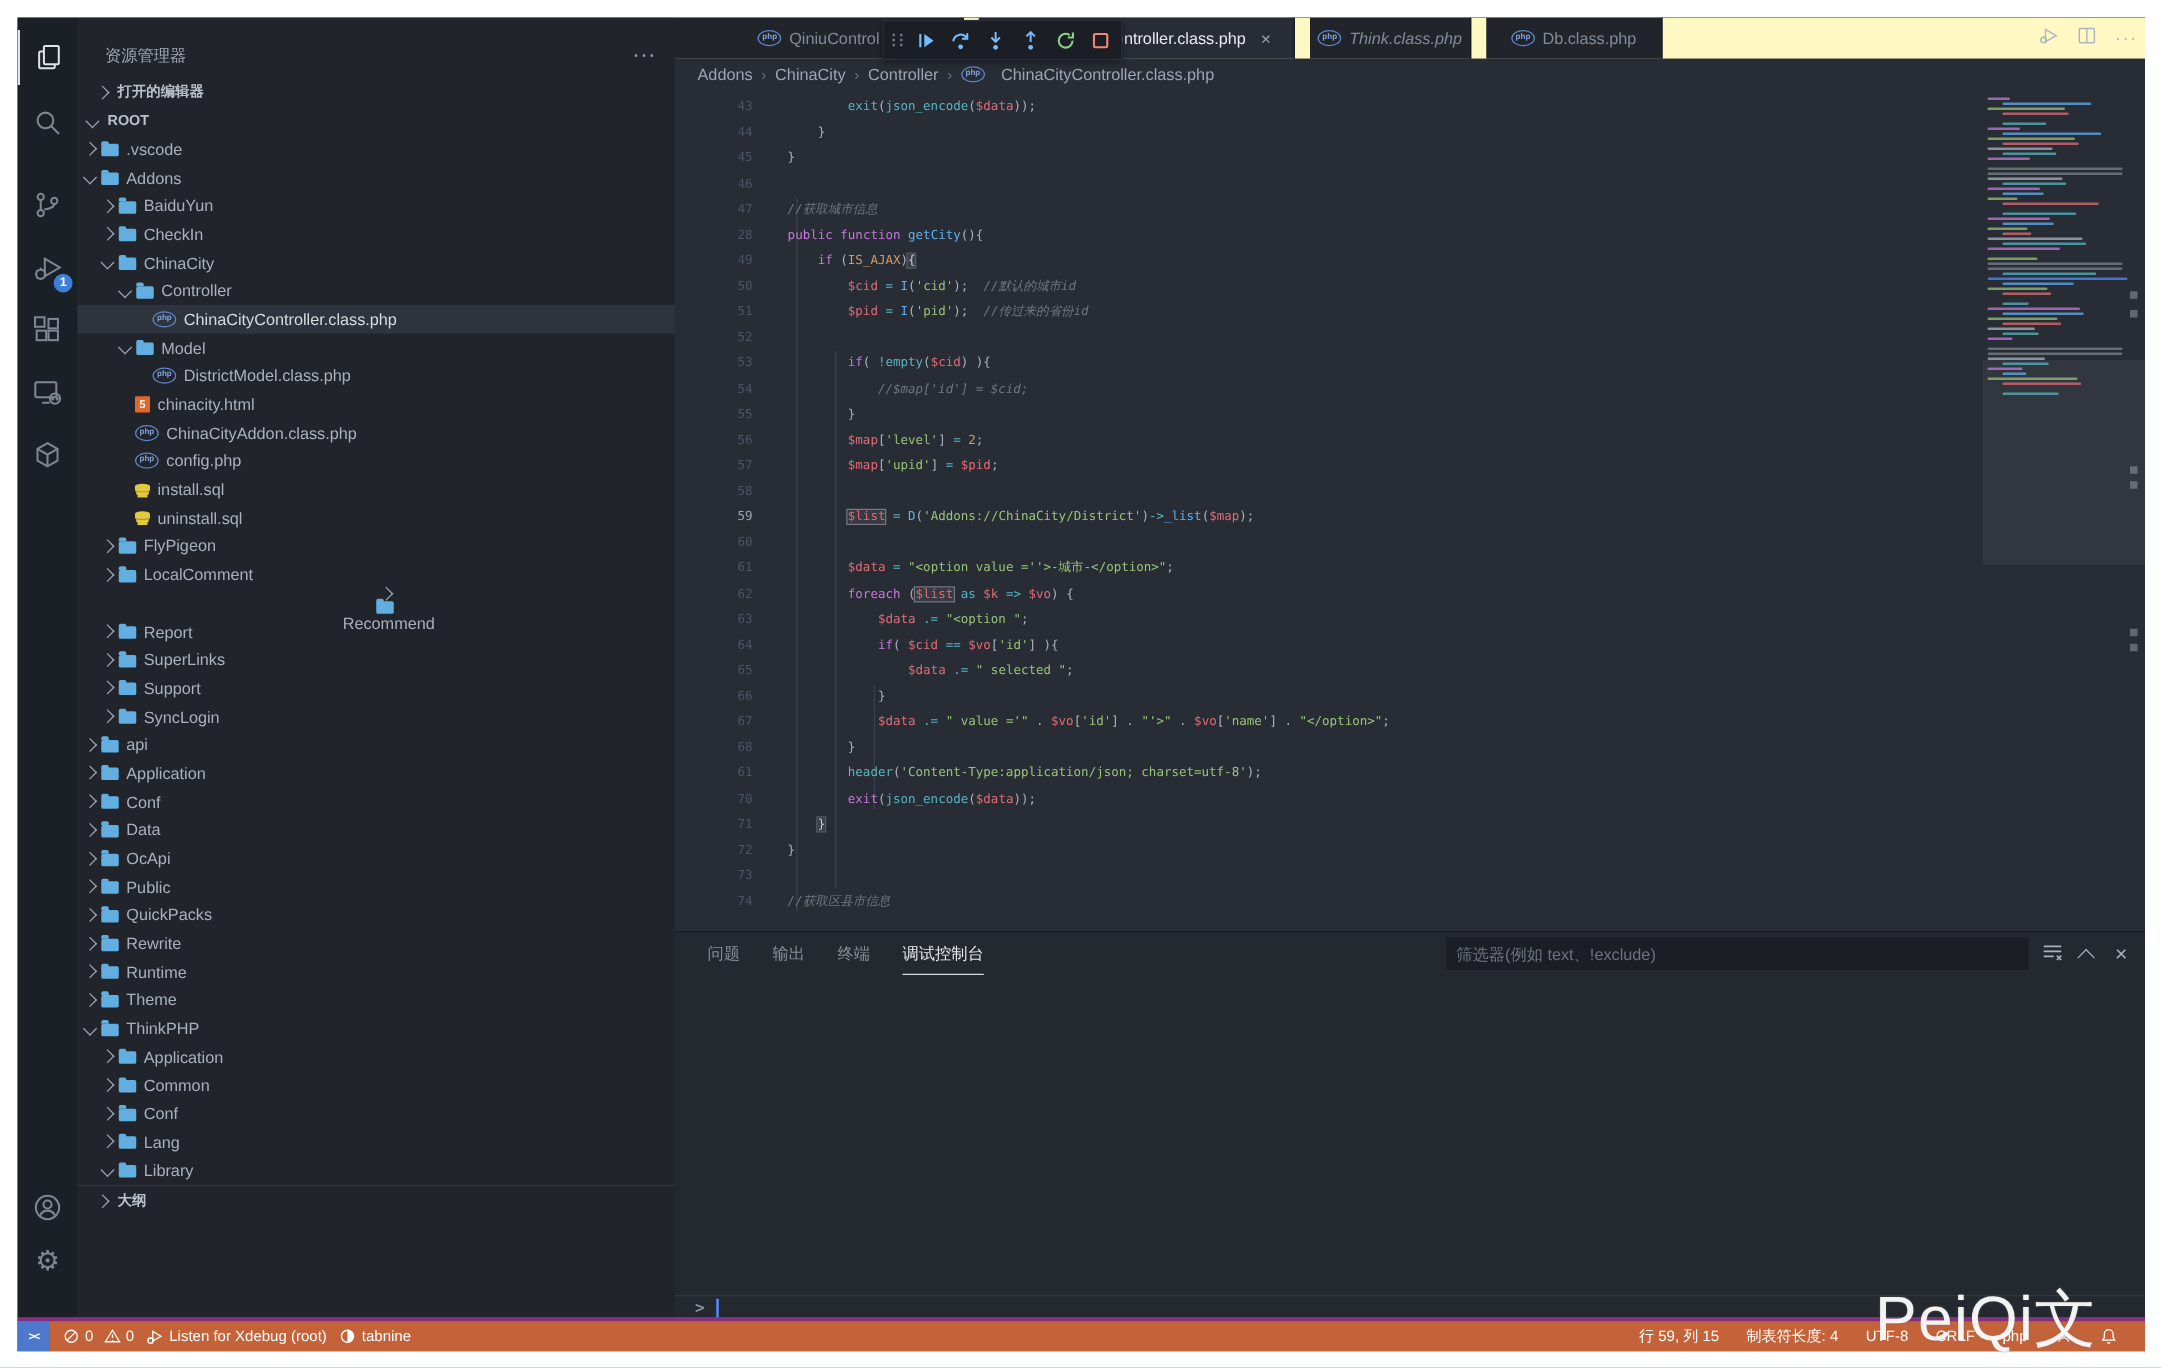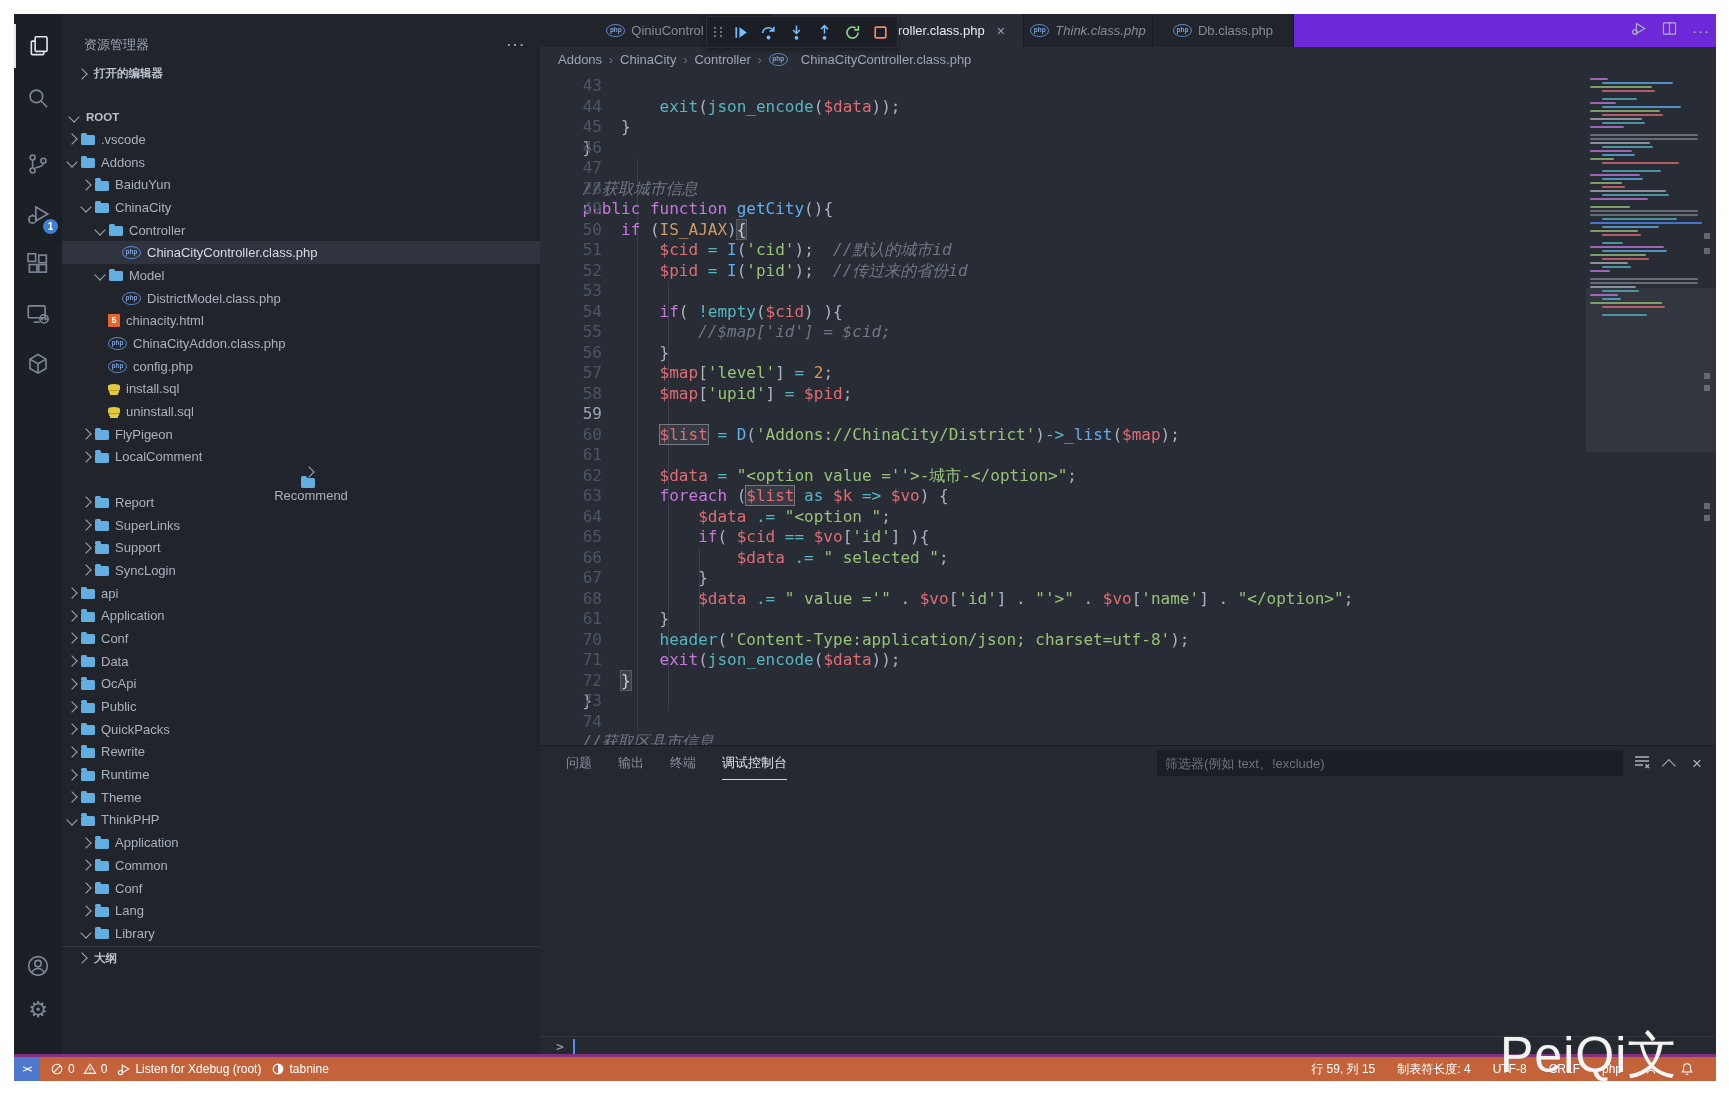--- a/index.html
+++ b/index.html
@@ -32,21 +32,21 @@
   .ico{display:inline-block;margin-right:6px;flex:0 0 auto;position:relative;}
   .ico-folder{width:14px;height:10px;background:var(--folder);border-radius:1.5px;margin-top:2px;}
   .ico-folder::before{content:"";position:absolute;left:0;top:-2.5px;width:6px;height:3px;background:var(--folder);border-radius:1.5px 1.5px 0 0;}
   .ico-php{width:17px;height:11px;border:1.4px solid #5f87c9;border-radius:50%;color:#7fa3d8;font-size:6.5px;line-height:10px;text-align:center;font-weight:bold;}
   .ico-html{width:12px;height:13px;background:#e2662e;color:#fff;font-size:9px;font-weight:bold;text-align:center;line-height:13px;border-radius:1px;}
   .ico-sql{width:12px;height:12px;background:#e3c93e;border-radius:50% 50% 45% 45%/28% 28% 22% 22%;box-shadow:0 -1px 0 0 #b89d20 inset,0 3px 0 -1px #e3c93e,0 6px 0 -2px #e3c93e;height:7px;margin-top:-3px;}
   .outline-row{border-top:1px solid #33373e;margin-top:1px;}
 
   
   .editorcol{position:absolute;left:526px;top:0;width:1176px;height:1040px;background:#282c34;}
-  .tabbar{position:absolute;left:0;top:0;width:100%;height:33px;background:#6d28d9;display:flex;}
+  .tabbar{position:absolute;left:0;top:0;width:100%;height:33px;background:#fef9c3;display:flex;gap:12px;}
   .tab{height:33px;display:flex;align-items:center;justify-content:center;gap:6px;background:#21252b;border-right:1px solid #181b20;
        color:#848b98;font-size:13px;cursor:pointer;flex:0 0 auto;overflow:hidden;}
   .tab.active{background:#282c34;color:#e8eaee;}
   .tab.preview .tab-label{font-style:italic;}
   .tab-close{margin-left:6px;color:#9da5b4;font-size:14px;line-height:14px;cursor:pointer;}
   .editor-actions{position:absolute;right:6px;top:0;height:33px;display:flex;align-items:center;gap:14px;color:#aeb4bf;}
   .editor-actions svg{width:17px;height:17px;}
   .ea-more{font-size:15px;letter-spacing:1px;cursor:pointer;}
 
   .debug-toolbar{position:absolute;left:166px;top:2px;width:182px;height:30px;background:#1b1e24;border:1px solid #2a2f38;
@@ -57,21 +57,21 @@
   .dt-btn svg{width:17px;height:17px;}
 
   .breadcrumbs{position:absolute;left:0;top:33px;width:100%;height:25px;display:flex;align-items:center;gap:7px;
                padding-left:18px;color:#9da5b4;font-size:13px;background:#282c34;box-sizing:border-box;}
   .bc-sep{color:#6b7280;font-size:12px;}
   .bc-item{cursor:pointer;}
 
   
   .code{position:absolute;left:0;top:58px;width:100%;height:673px;overflow:hidden;background:#282c34;}
   .codelines{position:absolute;left:0;top:4px;width:100%;}
-  .cl{height:20.5px;display:flex;font-family:"DejaVu Sans Mono",monospace;font-size:16px;line-height:20.5px;white-space:pre;flex-direction:column;}
+  .cl{height:20.5px;display:flex;font-family:"DejaVu Sans Mono",monospace;font-size:10px;line-height:20.5px;white-space:pre;}
   .gut{width:62px;flex:0 0 auto;text-align:right;color:#4d5565;user-select:none;}
   .ctext{padding-left:4px;}
   .cl.current .gut{color:#9ba3b2;}
   .tok-p{color:var(--cPlain);} .tok-k{color:var(--cKw);} .tok-f{color:var(--cFn);}
   .tok-b{color:var(--cBuiltin);} .tok-v{color:var(--cVar);} .tok-s{color:var(--cStr);}
   .tok-n{color:var(--cNum);} .tok-c{color:var(--cNum);} .tok-o{color:var(--cOp);}
   .tok-m{color:var(--cCmt);font-style:italic;}
   .tok-vb{color:var(--cVar);background:rgba(255,255,255,.07);outline:1px solid rgba(190,196,206,.5);}
   .tok-bx{color:#c6ccd6;background:#3b4049;outline:1px solid rgba(255,255,255,.22);}
   .iguide{position:absolute;width:1px;background:#3a3f4a;}
@@ -184,39 +184,44 @@
 
     <div class="sidebar">
       <div class="sb-title">
         <span>资源管理器</span>
         <span class="sb-dots">···</span>
       </div>
       <div class="sb-section" style="padding-left:16px;gap:8px;">
         <span class="chev right"></span>
         <span>打开的编辑器</span>
       </div>
-      <div class="sb-section" style="padding-left:8px;gap:8px;margin-top:20px;">
+      <div class="sb-section" style="padding-left:8px;gap:8px;">
         <span class="chev down"></span>
         <span>ROOT</span>
       </div>
       <div class="tree" id="tree">
           <div class="trow" style="padding-left: 6px;">
             <span class="chev right"></span>
             <span class="ico ico-folder"></span>
             <span>.vscode</span>
           </div>
           <div class="trow" style="padding-left: 6px;">
             <span class="chev down"></span>
             <span class="ico ico-folder"></span>
             <span>Addons</span>
           </div>
           <div class="trow" style="padding-left: 20px;">
             <span class="chev right"></span>
             <span class="ico ico-folder"></span>
             <span>BaiduYun</span>
+          </div>
+          <div class="trow" style="padding-left: 20px;">
+            <span class="chev right"></span>
+            <span class="ico ico-folder"></span>
+            <span>CheckIn</span>
           </div>
           <div class="trow" style="padding-left: 20px;">
             <span class="chev down"></span>
             <span class="ico ico-folder"></span>
             <span>ChinaCity</span>
           </div>
           <div class="trow" style="padding-left: 34px;">
             <span class="chev down"></span>
             <span class="ico ico-folder"></span>
             <span>Controller</span>

